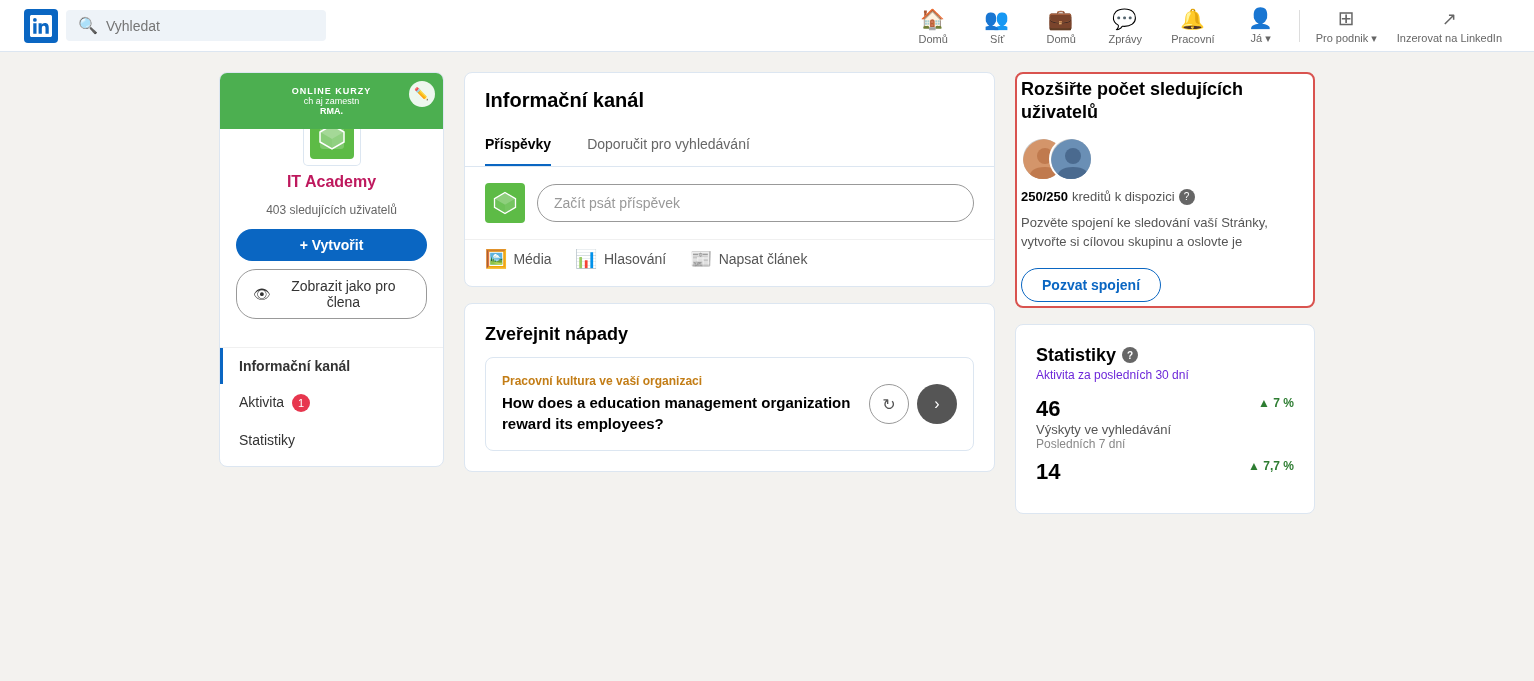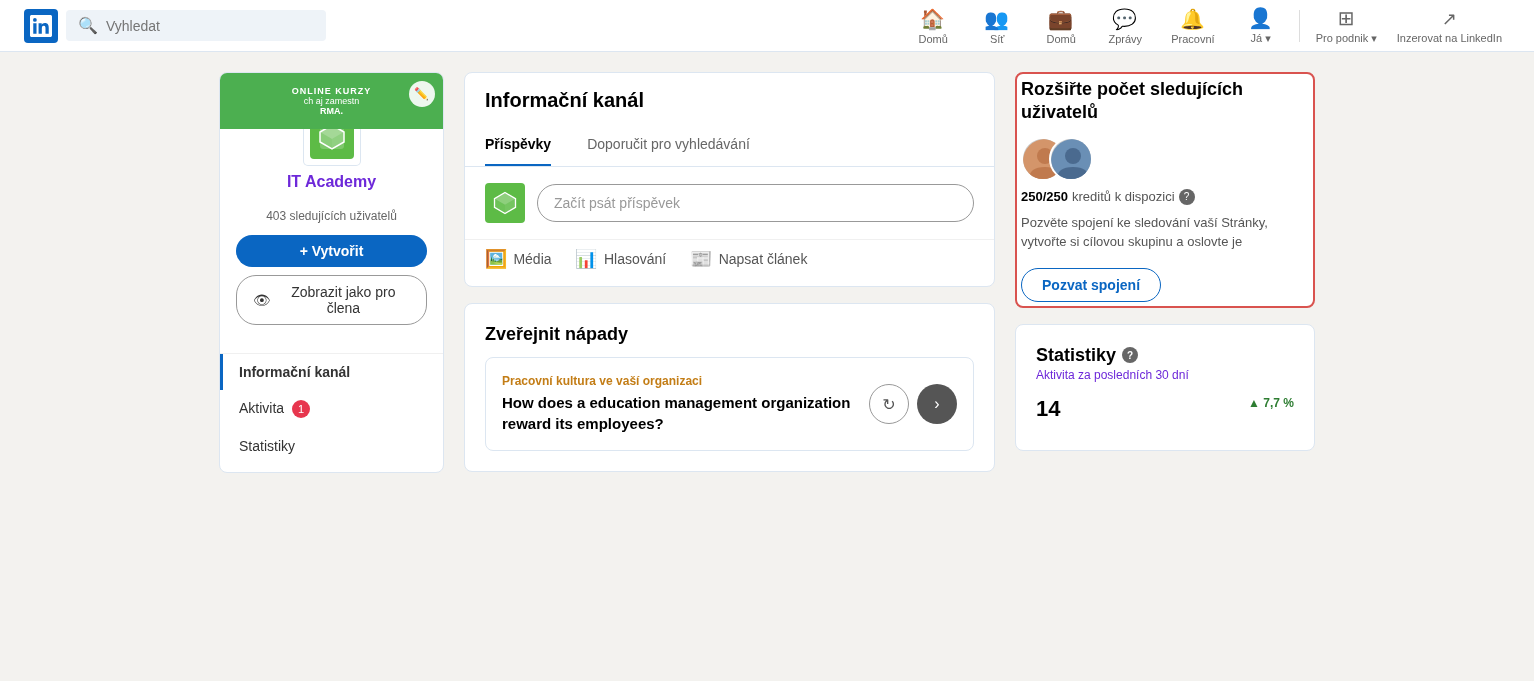--- a/index.html
+++ b/index.html
@@ -105,21 +105,21 @@
       display: flex; align-items: center; justify-content: center;
       box-shadow: 0 0 0 1px #dce6f1;
     }
     .sidebar-logo-inner {
       width: 44px; height: 44px;
       background: #5dbb46;
       border-radius: 4px;
       display: flex; align-items: center; justify-content: center;
     }
     .sidebar-company-name {
-      font-size: 16px; font-weight: 600; color: #6d28d9; margin-bottom: 18px;
+      font-size: 16px; font-weight: 600; color: #be185d; margin-bottom: 12px;
     }
     .sidebar-followers {
       font-size: 12px; color: #666; margin-bottom: 12px;
     }
     .btn-create {
       background: #0a66c2; color: #fff; border: none; border-radius: 20px;
       padding: 8px 20px; font-size: 14px; font-weight: 600; cursor: pointer;
       width: 100%; margin-bottom: 8px;
     }
     .btn-view-as {
@@ -524,20 +524,30 @@
       <button class="btn-invite">Pozvat spojení</button>
     </div>
 
     <div class="right-card-normal">
       <div class="stats-title">
         <span>Statistiky</span>
         <span class="help-icon">?</span>
       </div>
       <div class="stats-subtitle">Aktivita za posledních 30 dní</div>
 
+      <div class="stat-row">
+        <div class="stat-row-inner">
+          <div>
+            <div class="stat-number">46</div>
+            <div class="stat-label">Výskyty ve vyhledávání</div>
+            <div class="stat-sublabel">Posledních 7 dní</div>
+          </div>
+          <div class="stat-change">▲ 7 %</div>
+        </div>
+      </div>
 
       <div class="stat-row" style="margin-top:8px;">
         <div class="stat-row-inner">
           <div>
             <div class="stat-number">14</div>
           </div>
           <div class="stat-change">▲ 7,7 %</div>
         </div>
       </div>
     </div>

